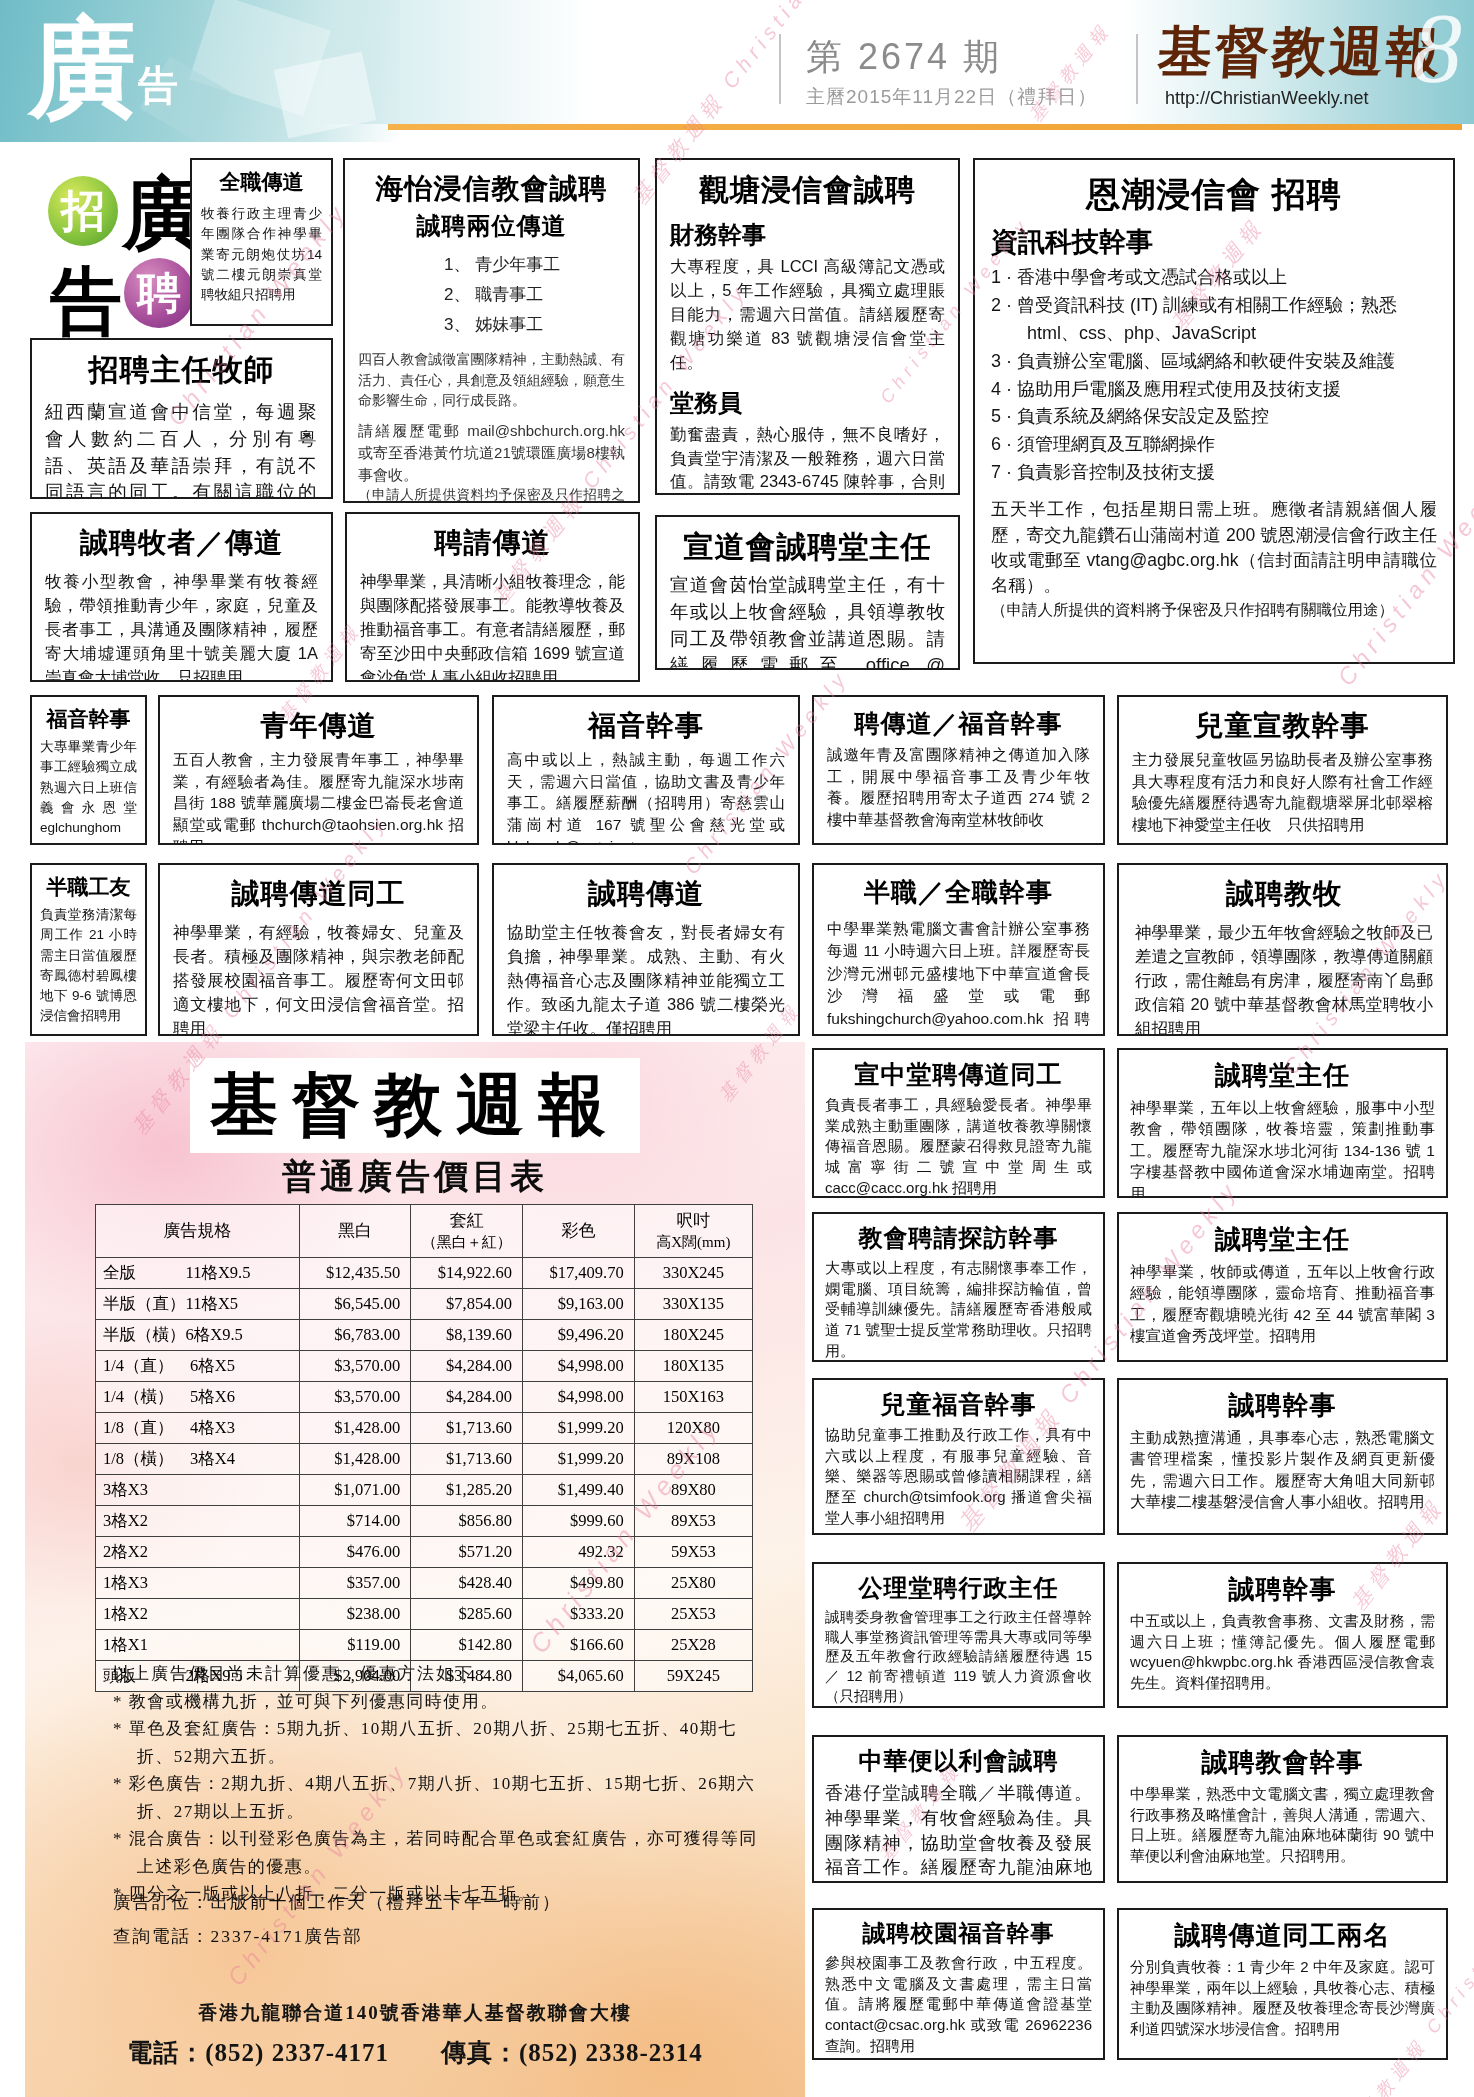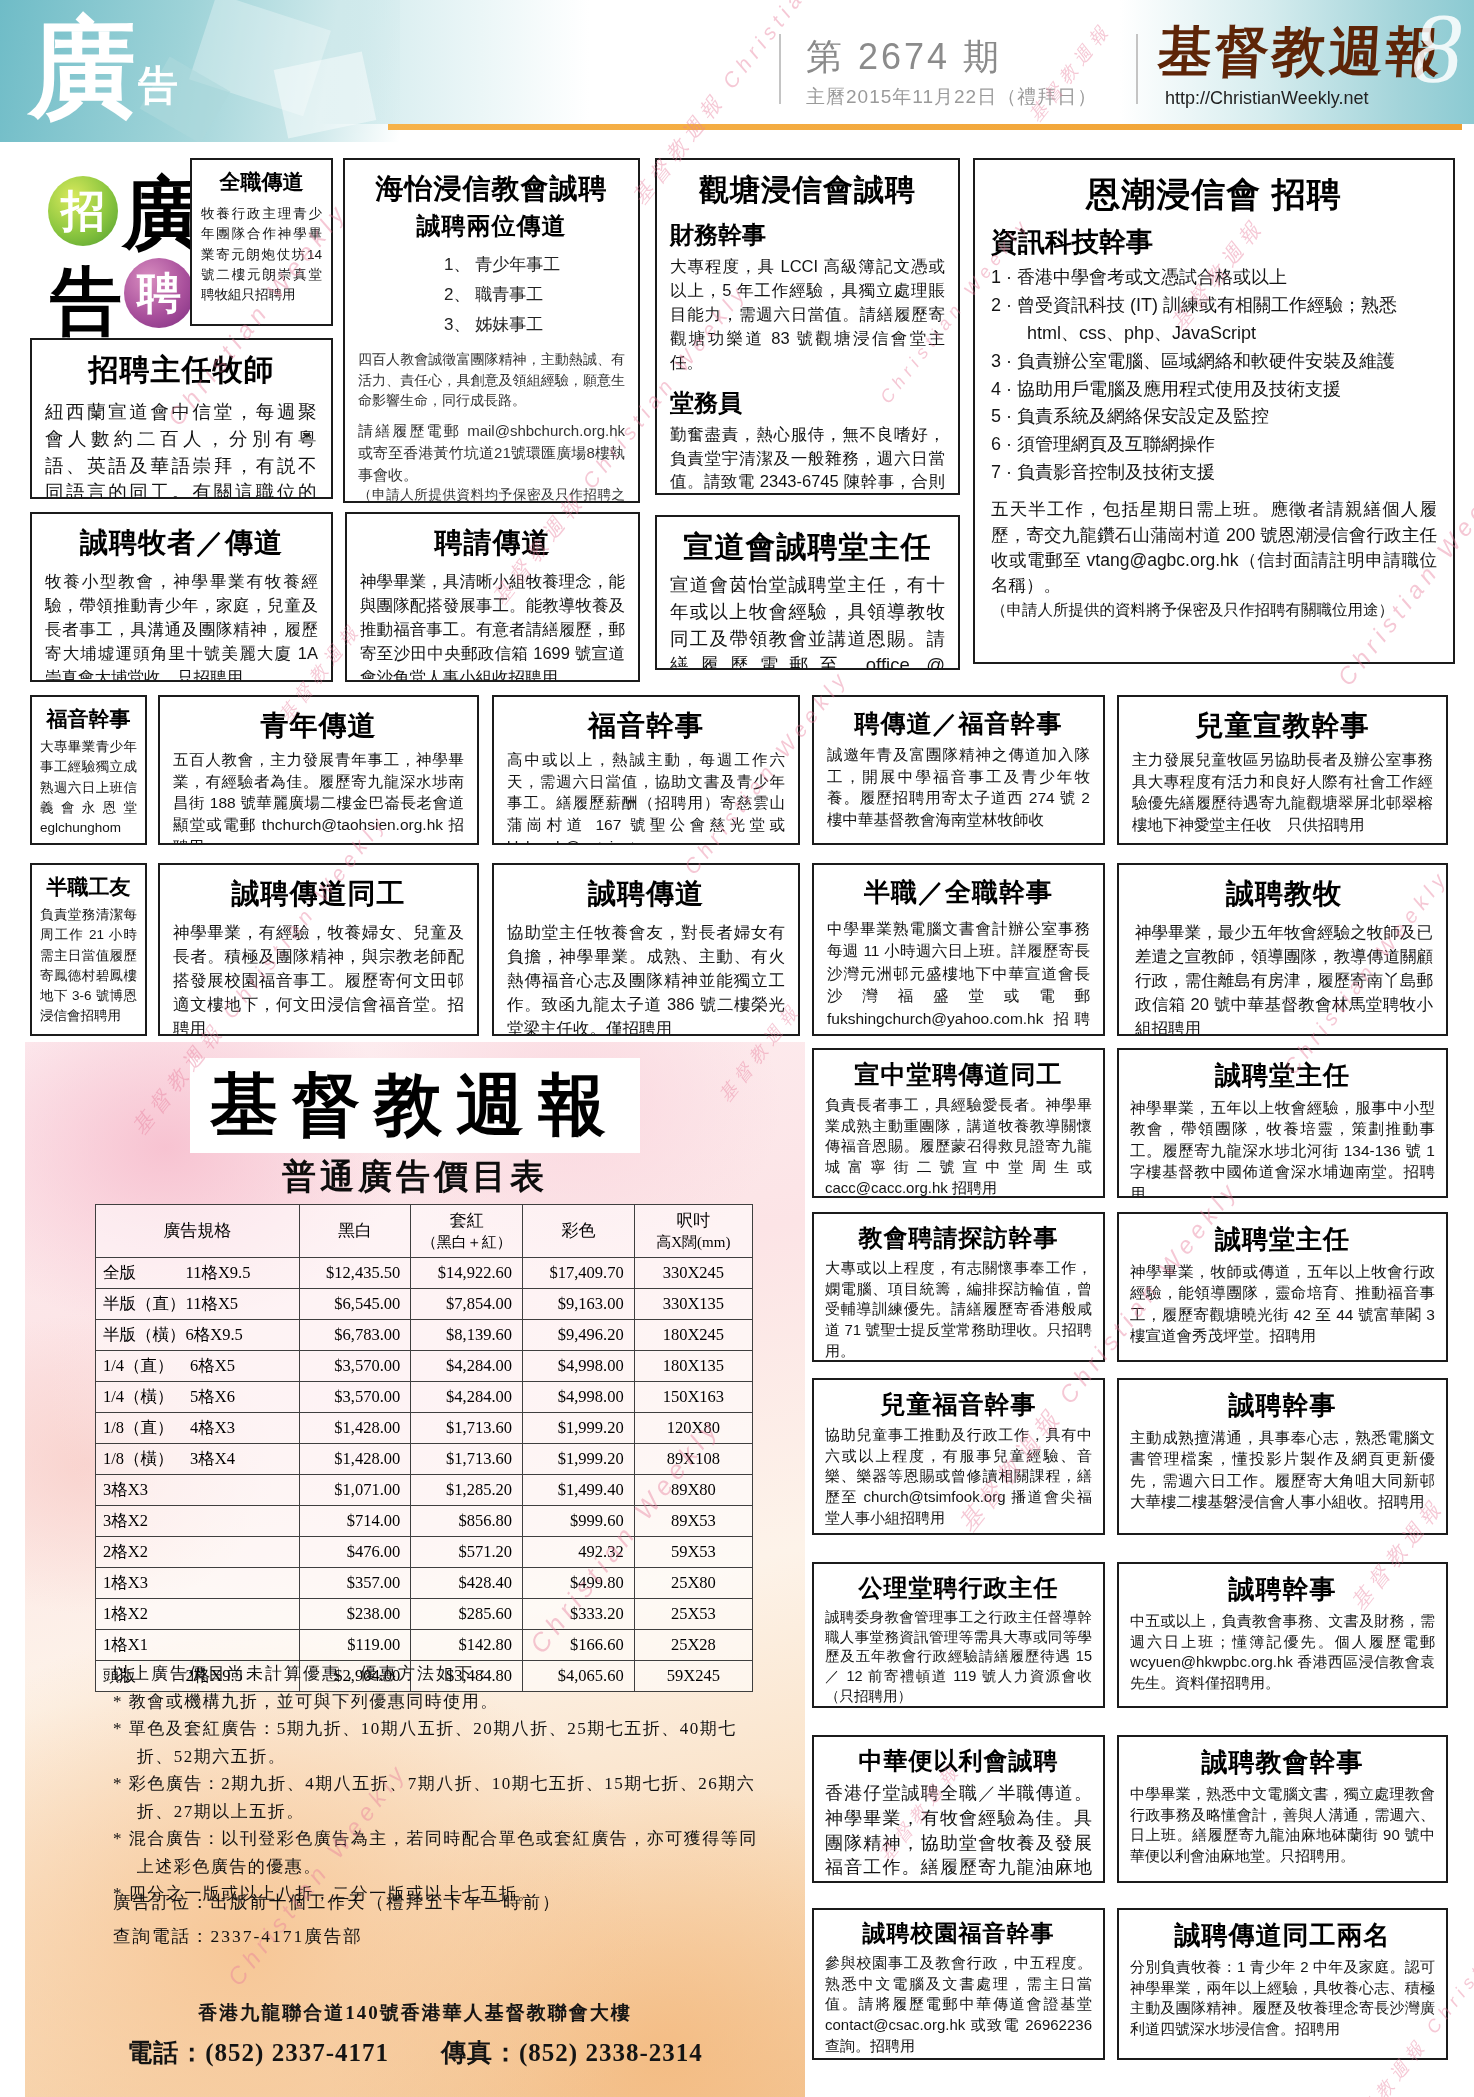--- a/index.html
+++ b/index.html
@@ -216,21 +216,21 @@
     <div class="ad-title" style="font-size:25px;margin-bottom:4px;">聘傳道／福音幹事</div>
     <div class="ad-body" style="font-size:15.5px;line-height:1.4;">誠邀年青及富團隊精神之傳道加入隊工，開展中學福音事工及青少年牧養。履歷招聘用寄太子道西 274 號 2 樓中華基督教會海南堂林牧師收</div>
   </div>
   <div class="ad" style="left:1117px;top:695px;width:331px;height:150px;">
     <div class="ad-title" style="margin-bottom:4px;">兒童宣教幹事</div>
     <div class="ad-body" style="font-size:15.5px;line-height:1.4;">主力發展兒童牧區另協助長者及辦公室事務具大專程度有活力和良好人際有社會工作經驗優先繕履歷待遇寄九龍觀塘翠屏北邨翠榕樓地下神愛堂主任收　只供招聘用</div>
   </div>
 
   <div class="ad" style="left:30px;top:863px;width:117px;height:173px;padding:6px 8px;">
     <div class="ad-title t-sm" style="margin-bottom:4px;">半職工友</div>
-    <div class="ad-body b-sm">負責堂務清潔每周工作 21 小時需主日當值履歷寄鳳德村碧鳳樓地下 3-6 號博恩浸信會招聘用</div>
+    <div class="ad-body b-sm">負責堂務清潔每周工作 21 小時需主日當值履歷寄鳳德村碧鳳樓地下 9-6 號博恩浸信會招聘用</div>
   </div>
   <div class="ad" style="left:158px;top:863px;width:321px;height:173px;">
     <div class="ad-title">誠聘傳道同工</div>
     <div class="ad-body">神學畢業，有經驗，牧養婦女、兒童及長者。積極及團隊精神，與宗教老師配搭發展校園福音事工。履歷寄何文田邨適文樓地下，何文田浸信會福音堂。招聘用</div>
   </div>
   <div class="ad" style="left:492px;top:863px;width:308px;height:173px;">
     <div class="ad-title">誠聘傳道</div>
     <div class="ad-body">協助堂主任牧養會友，對長者婦女有負擔，神學畢業。成熟、主動、有火熱傳福音心志及團隊精神並能獨立工作。致函九龍太子道 386 號二樓榮光堂梁主任收。僅招聘用</div>
   </div>
   <div class="ad" style="left:812px;top:863px;width:293px;height:173px;">

